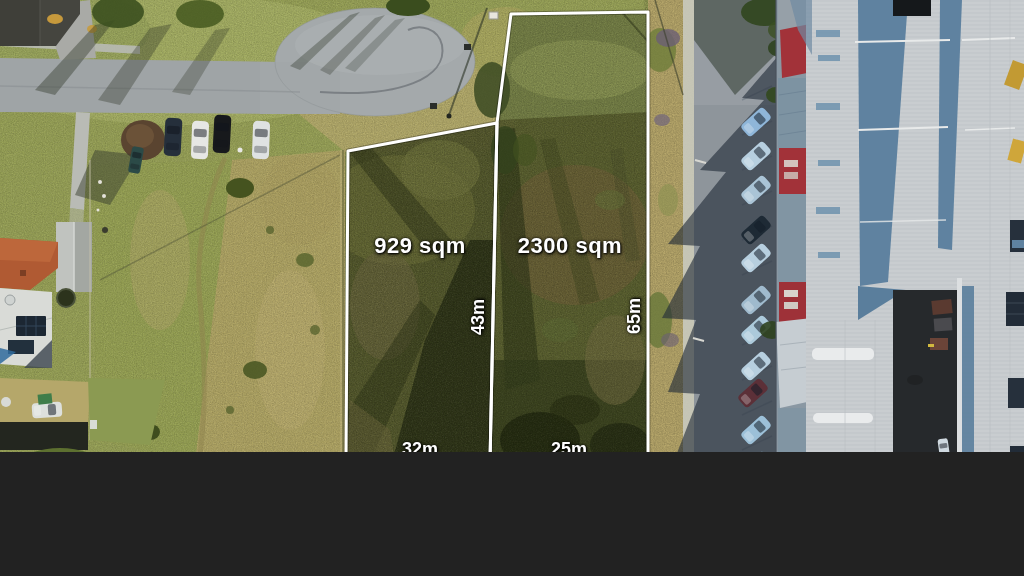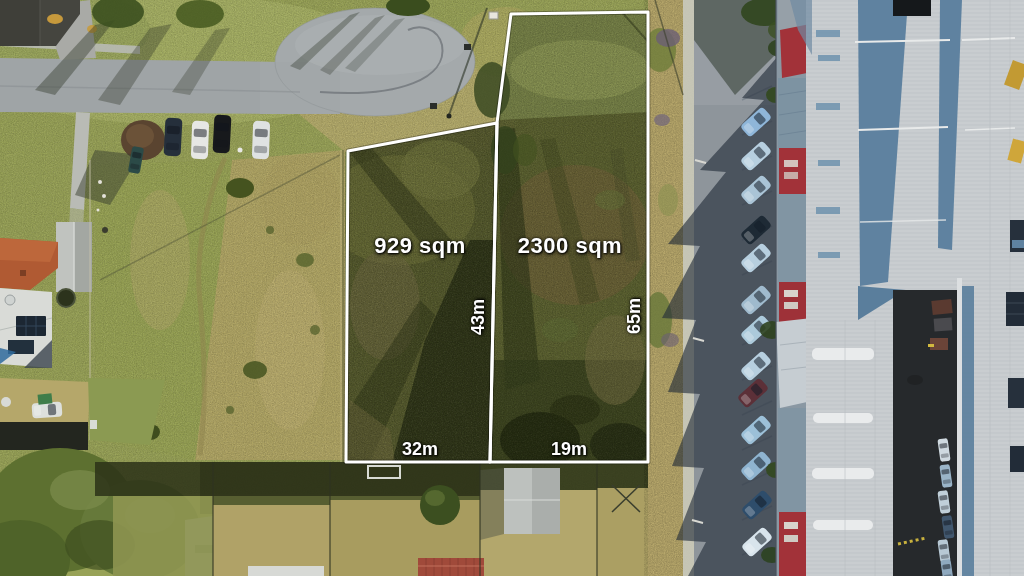--- a/index.html
+++ b/index.html
@@ -1,16 +1,16 @@
 <!DOCTYPE html>
 <html><head>
 <meta charset="utf-8">
 <style>
   html,body{margin:0;padding:0;background:#222;}
-  .stage{position:relative;width:1024px;height:576px;overflow:hidden;background:#98a257;
+  .stage{position:relative;width:1024px;height:452px;overflow:hidden;background:#98a257;
          font-family:"Liberation Sans",sans-serif;}
   .stage svg{position:absolute;left:0;top:0;}
   .lbl{position:absolute;color:#fff;font-weight:bold;white-space:nowrap;
        text-shadow:0 1px 4px rgba(0,0,0,.95),0 0 2px rgba(0,0,0,.7),1px 1px 2px rgba(0,0,0,.8);
        transform:translate(-50%,-50%);}
   .lbl.area{font-size:22px;letter-spacing:.5px;}
   .lbl.dim{font-size:18px;}
   .lbl.rot{transform:translate(-50%,-50%) rotate(-90deg);}
 </style>
 </head>
@@ -416,14 +416,14 @@
     <polygon points="348,151 497,123 490,462 346,462" stroke="#ffffff" stroke-width="3"></polygon>
     <polygon points="511,14 648,12 648,462 490,462 497,123" stroke="#ffffff" stroke-width="3"></polygon>
   </g>
 </svg>
 
   <div class="lbl area" style="left:420px;top:246px">929 sqm</div>
   <div class="lbl area" style="left:570px;top:246px">2300 sqm</div>
   <div class="lbl dim rot" style="left:478px;top:317px">43m</div>
   <div class="lbl dim rot" style="left:634px;top:316px">65m</div>
   <div class="lbl dim" style="left:420px;top:449px">32m</div>
-  <div class="lbl dim" style="left:569px;top:449px">19m</div>
+  <div class="lbl dim" style="left:569px;top:449px">25m</div>
 </div>
 
 </body></html>

